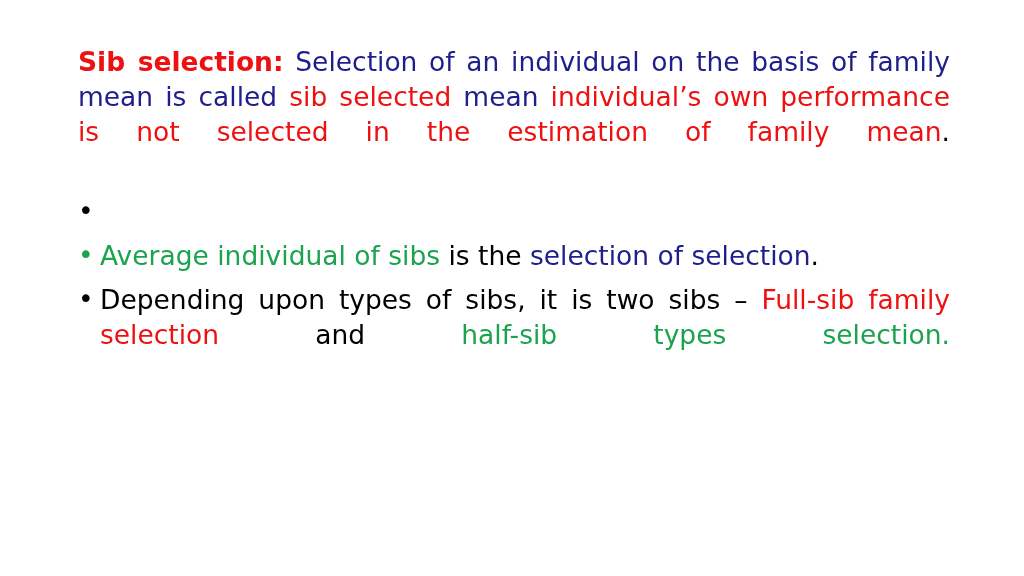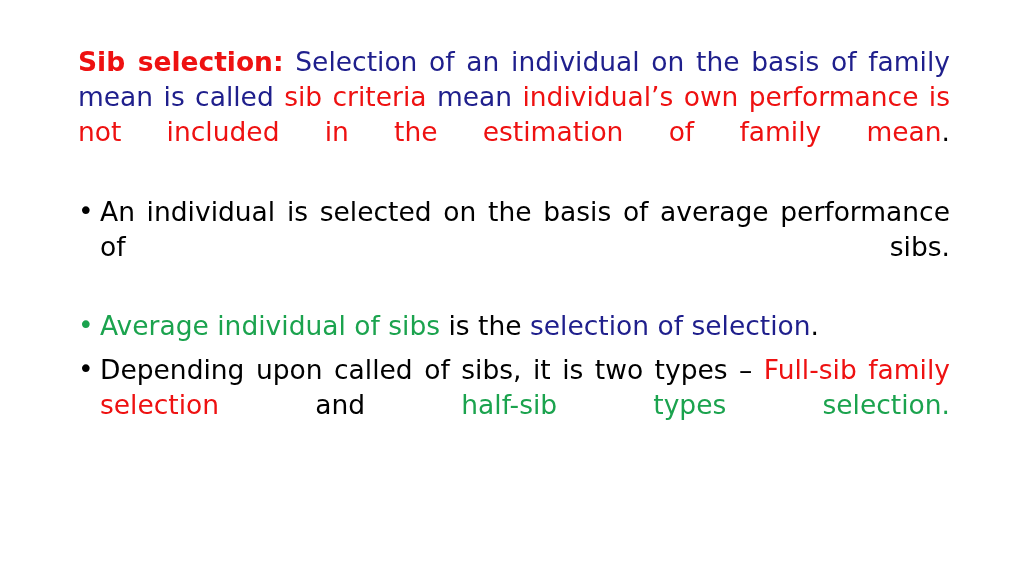--- a/index.html
+++ b/index.html
@@ -78,29 +78,29 @@
   .bold { font-weight: bold; }
 </style>
 </head>
 <body>
 
 <div id="slide">
 
   <div id="content-body">
 
     <p class="para intro">
-      <span class="bold c-red">Sib selection:</span><span class="c-blue"> Selection of an individual on the basis of family mean is called </span><span class="c-red">sib criteria</span><span class="c-blue"> mean </span><span class="c-red">individual’s own performance is not included in the estimation of family mean</span><span class="c-black">.</span>
+      <span class="bold c-red">Sib selection:</span><span class="c-blue"> Selection of an individual on the basis of family mean is called </span><span class="c-red">sib selected</span><span class="c-blue"> mean </span><span class="c-red">individual’s own performance is not selected in the estimation of family mean</span><span class="c-black">.</span>
     </p>
 
     <p class="para bullet-item">
-      <span class="bullet-marker c-black">•</span><span class="c-black">An individual is selected on the basis of average performance of sibs.</span>
+      <span class="bullet-marker c-black">•</span>
     </p>
 
     <p class="para bullet-item no-stretch">
       <span class="bullet-marker c-green">•</span><span class="c-green">Average individual of sibs</span><span class="c-black"> is the </span><span class="c-blue">selection of selection</span><span class="c-black">.</span>
     </p>
 
     <p class="para bullet-item">
-      <span class="bullet-marker c-black">•</span><span class="c-black">Depending upon called of sibs, it is two types – </span><span class="c-red">Full-sib family selection</span><span class="c-black"> and </span><span class="c-green">half-sib types selection.</span>
+      <span class="bullet-marker c-black">•</span><span class="c-black">Depending upon types of sibs, it is two sibs – </span><span class="c-red">Full-sib family selection</span><span class="c-black"> and </span><span class="c-green">half-sib types selection.</span>
     </p>
 
   </div>
 </div>
 
 </body></html>

